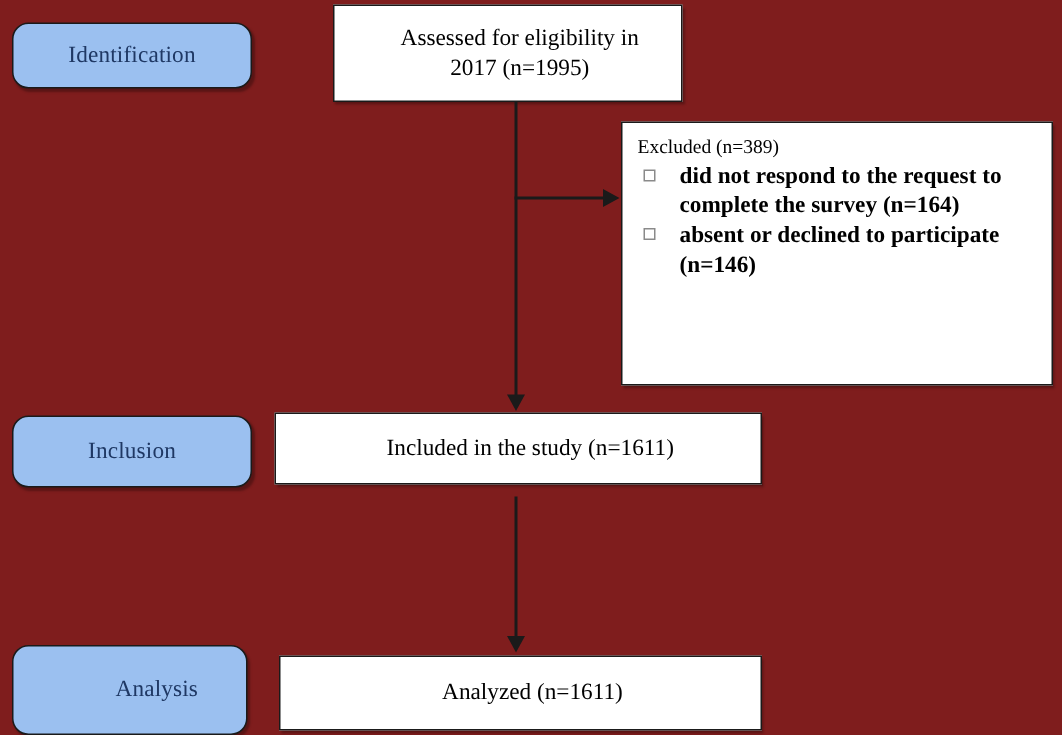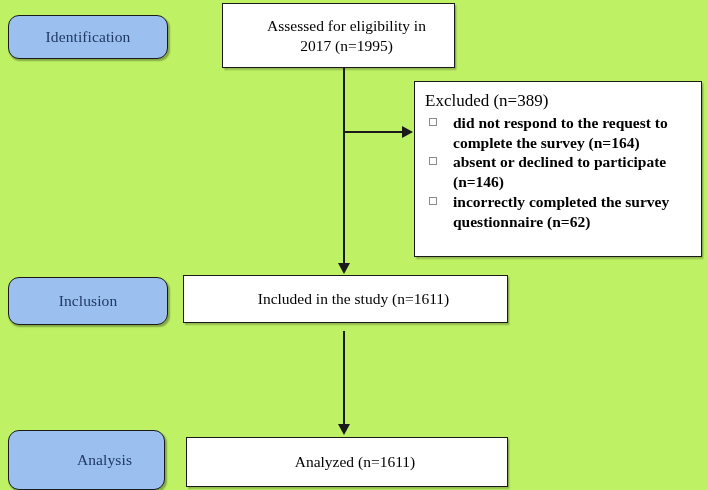--- a/index.html
+++ b/index.html
@@ -4,21 +4,21 @@
 <style>
   html, body {
     margin: 0;
     padding: 0;
     background: #ffffff;
   }
   #canvas {
     position: relative;
     width: 708px;
     height: 490px;
-    background: #bef264;
+    background: #7f1d1d;
     font-family: "Liberation Serif", "DejaVu Serif", serif;
     overflow: hidden;
   }
 
   
   .stage-pill {
     position: absolute;
     box-sizing: border-box;
     background: #9BC0F0;
     border: 1.5px solid #1a1a1a;
@@ -52,21 +52,21 @@
     text-align: center;
   }
   .flow-box .box-text { display: block; }
 
   
   #excluded-box {
     padding: 8px 6px 6px 10px;
     text-align: left;
   }
   .excluded-heading {
-    font-size: 17px;
+    font-size: 13px;
     margin: 0 0 1px 0;
     line-height: 1.28;
   }
   .excluded-list {
     list-style: none;
     margin: 0;
     padding: 0;
   }
   .excluded-list li {
     position: relative;
@@ -140,24 +140,20 @@
     <p class="excluded-heading">Excluded (n=389)</p>
     <ul class="excluded-list">
       <li>
         <span class="bullet-square"></span>
         <span>did not respond to the request to complete the survey (n=164)</span>
       </li>
       <li>
         <span class="bullet-square"></span>
         <span>absent or declined to participate (n=146)</span>
       </li>
-      <li>
-        <span class="bullet-square"></span>
-        <span>incorrectly completed the survey questionnaire (n=62)</span>
-      </li>
     </ul>
   </div>
 
   <div class="flow-box centered" id="included-box" style="left:183px; top:275px; width:325px; height:48px;">
     <span class="box-text">Included in the study (n=1611)</span>
   </div>
 
   <div class="flow-box centered" id="analyzed-box" style="left:186px; top:437px; width:322px; height:50px;">
     <span class="box-text">Analyzed (n=1611)</span>
   </div>

